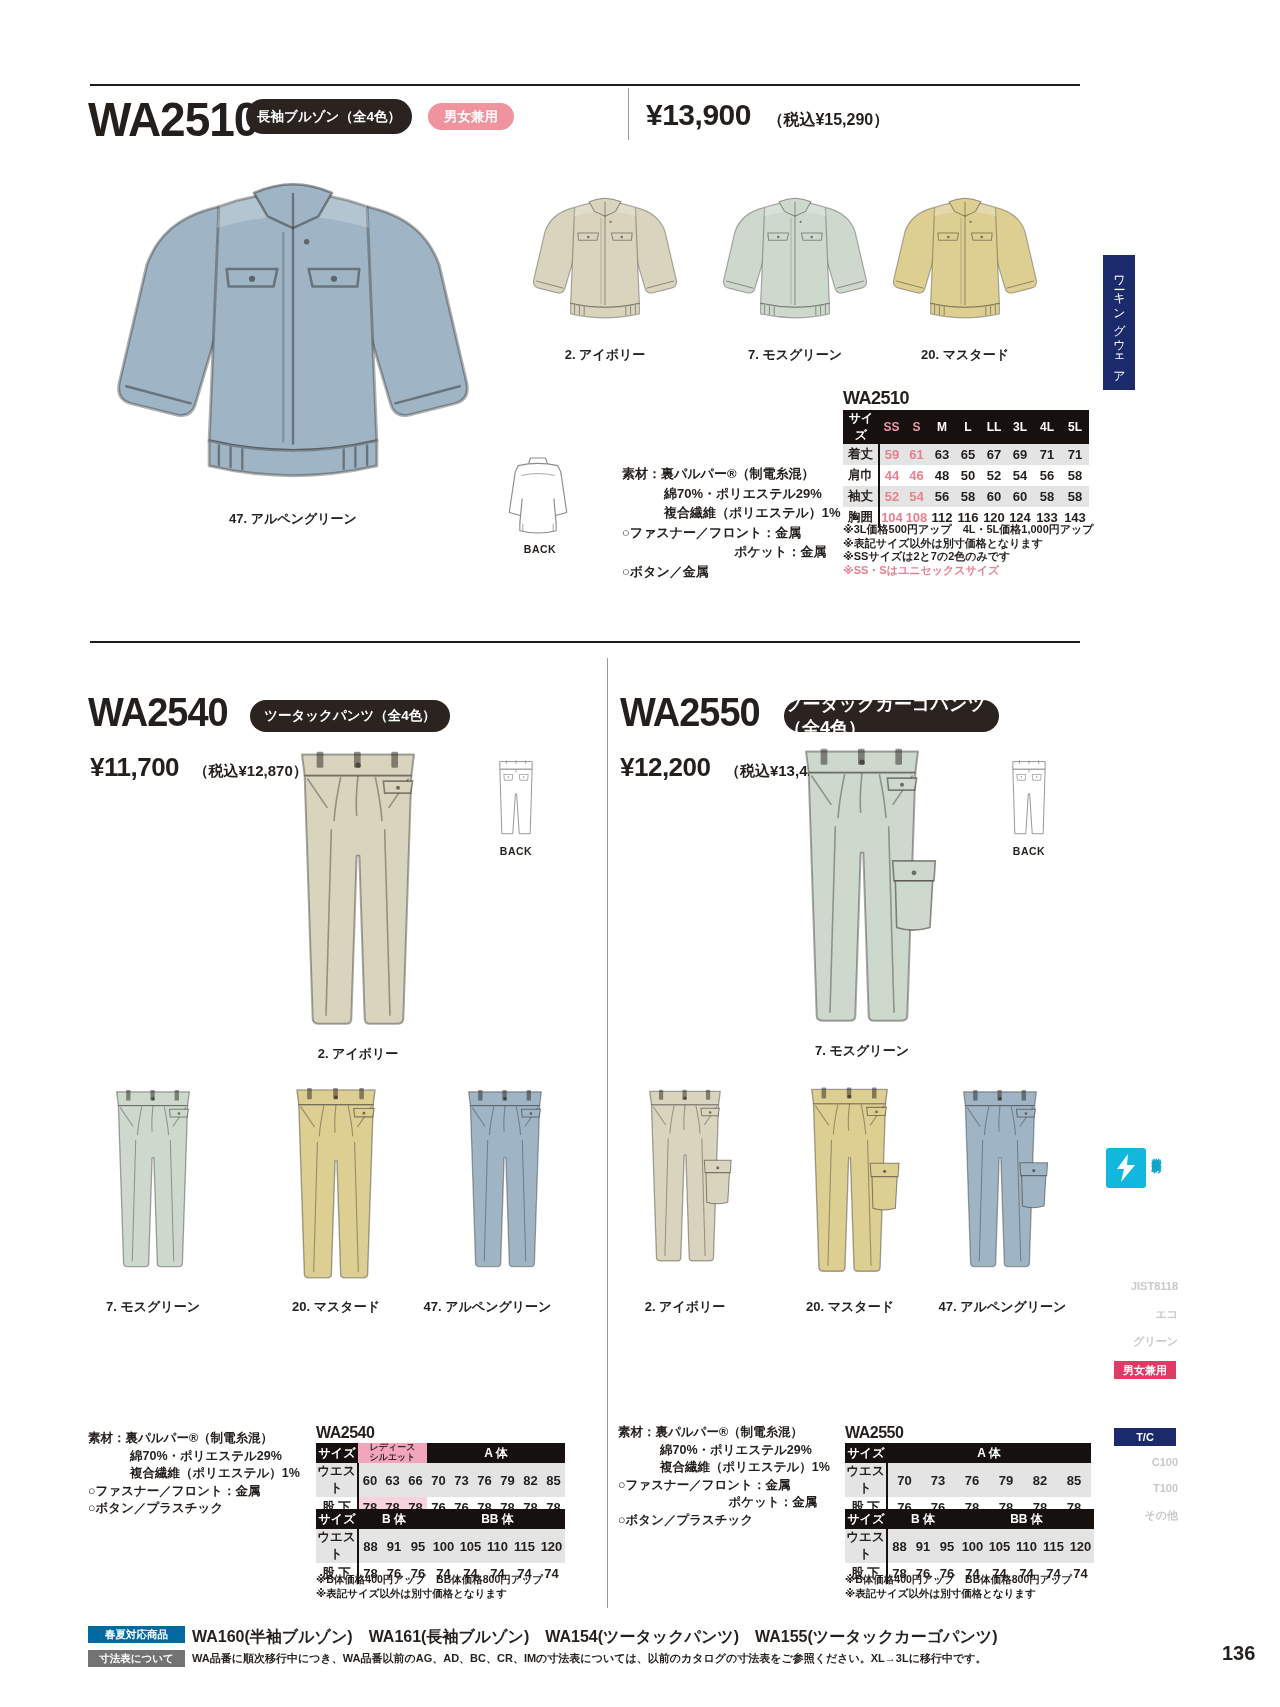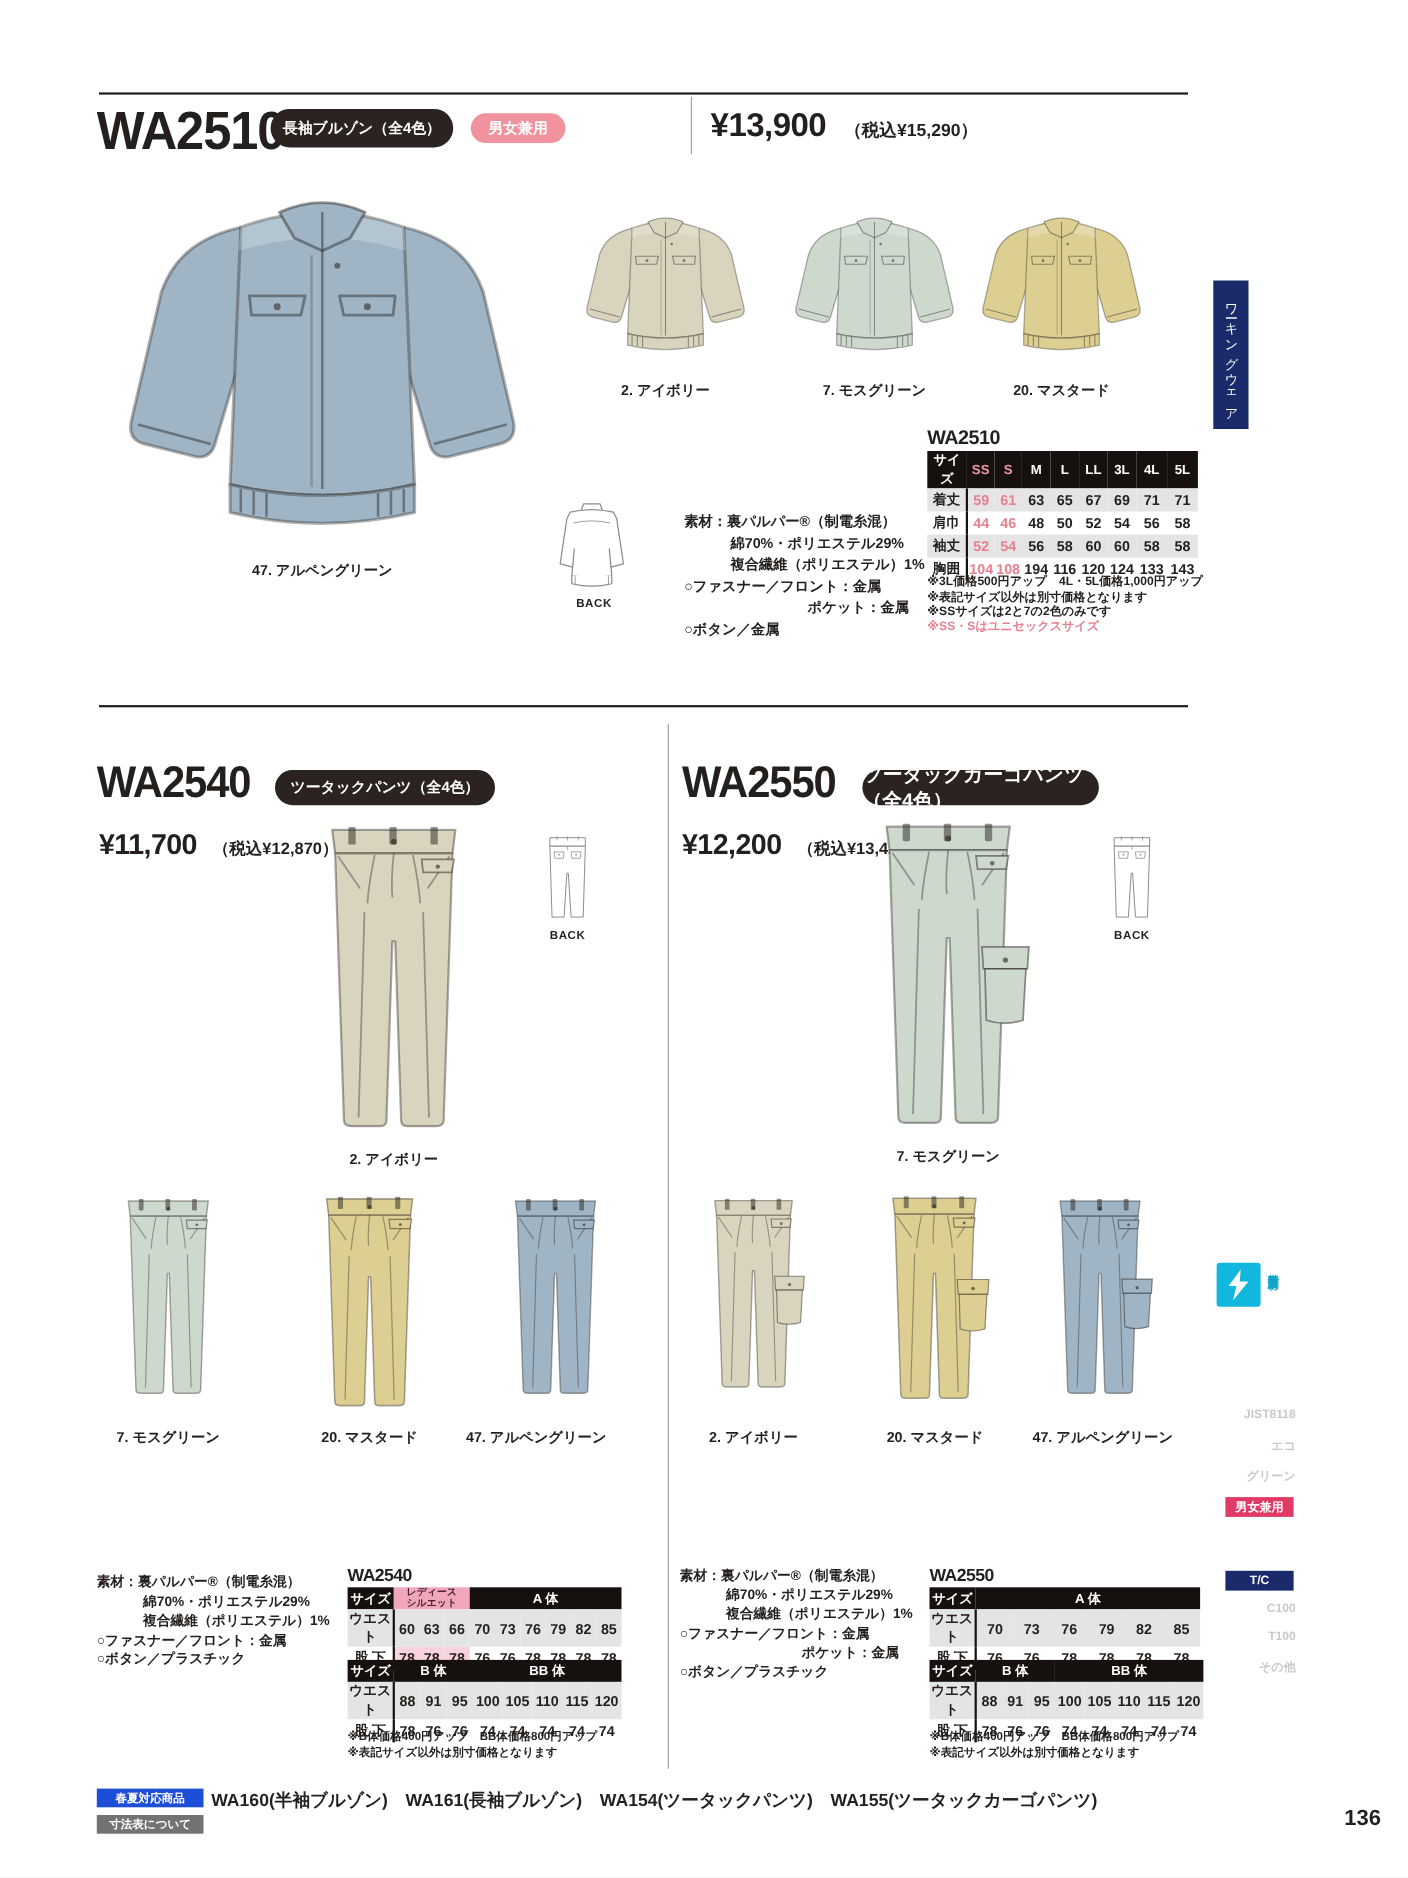--- a/index.html
+++ b/index.html
@@ -285,21 +285,21 @@
             <td>58</td>
             <td>60</td>
             <td>60</td>
             <td>58</td>
             <td>58</td>
           </tr>
           <tr>
             <td class="row-lbl">胸囲</td>
             <td class="pink-text">104</td>
             <td class="pink-text">108</td>
-            <td>194</td>
+            <td>112</td>
             <td>116</td>
             <td>120</td>
             <td>124</td>
             <td>133</td>
             <td>143</td>
           </tr>
         </tbody>
       </table>
     </div>
   <div class="abs notes" style="left:843px;top:523px;">
@@ -804,23 +804,24 @@
             <td>74</td>
           </tr>
         </tbody>
       </table>
     </div>
   <div class="abs notes" style="left:845px;top:1573px;font-size:10.5px;">
     <div>※B体価格400円アップ　BB体価格800円アップ</div>
     <div>※表記サイズ以外は別寸価格となります</div>
   </div>
 
-  <div class="abs foot-badge" style="left:88px;top:1626px;background:#1d4ed8;">春夏対応商品</div>
+  <div class="abs foot-badge" style="left:88px;top:1626px;background:#0369a1;">春夏対応商品</div>
   <div class="abs foot-text" style="left:192px;top:1627px;">WA160(半袖ブルゾン)　WA161(長袖ブルゾン)　WA154(ツータックパンツ)　WA155(ツータックカーゴパンツ)</div>
   <div class="abs foot-badge" style="left:88px;top:1650px;background:#737373;">寸法表について</div>
+  <div class="abs foot-text" style="left:192px;top:1651px;font-weight:600;font-size:11px;">WA品番に順次移行中につき、WA品番以前のAG、AD、BC、CR、IMの寸法表については、以前のカタログの寸法表をご参照ください。XL→3Lに移行中です。</div>
   <div class="abs page-num" style="left:1222px;top:1642px;">136</div>
 
   <div class="abs cat-tab" style="left:1103px;top:255px;width:32px;height:135px;">
     <span class="vtext" style="font-size:12px;letter-spacing:2px;">ワーキングウェア</span>
   </div>
 
   <div class="abs" style="left:1106px;top:1148px;width:40px;height:40px;background:#12b7dd;border-radius:3px;display:flex;align-items:center;justify-content:center;">
     <svg width="22" height="28" viewBox="0 0 22 28">
       <polygon points="13,0 2,15 9,15 6,28 20,11 12,11" fill="#ffffff"></polygon>
     </svg>

